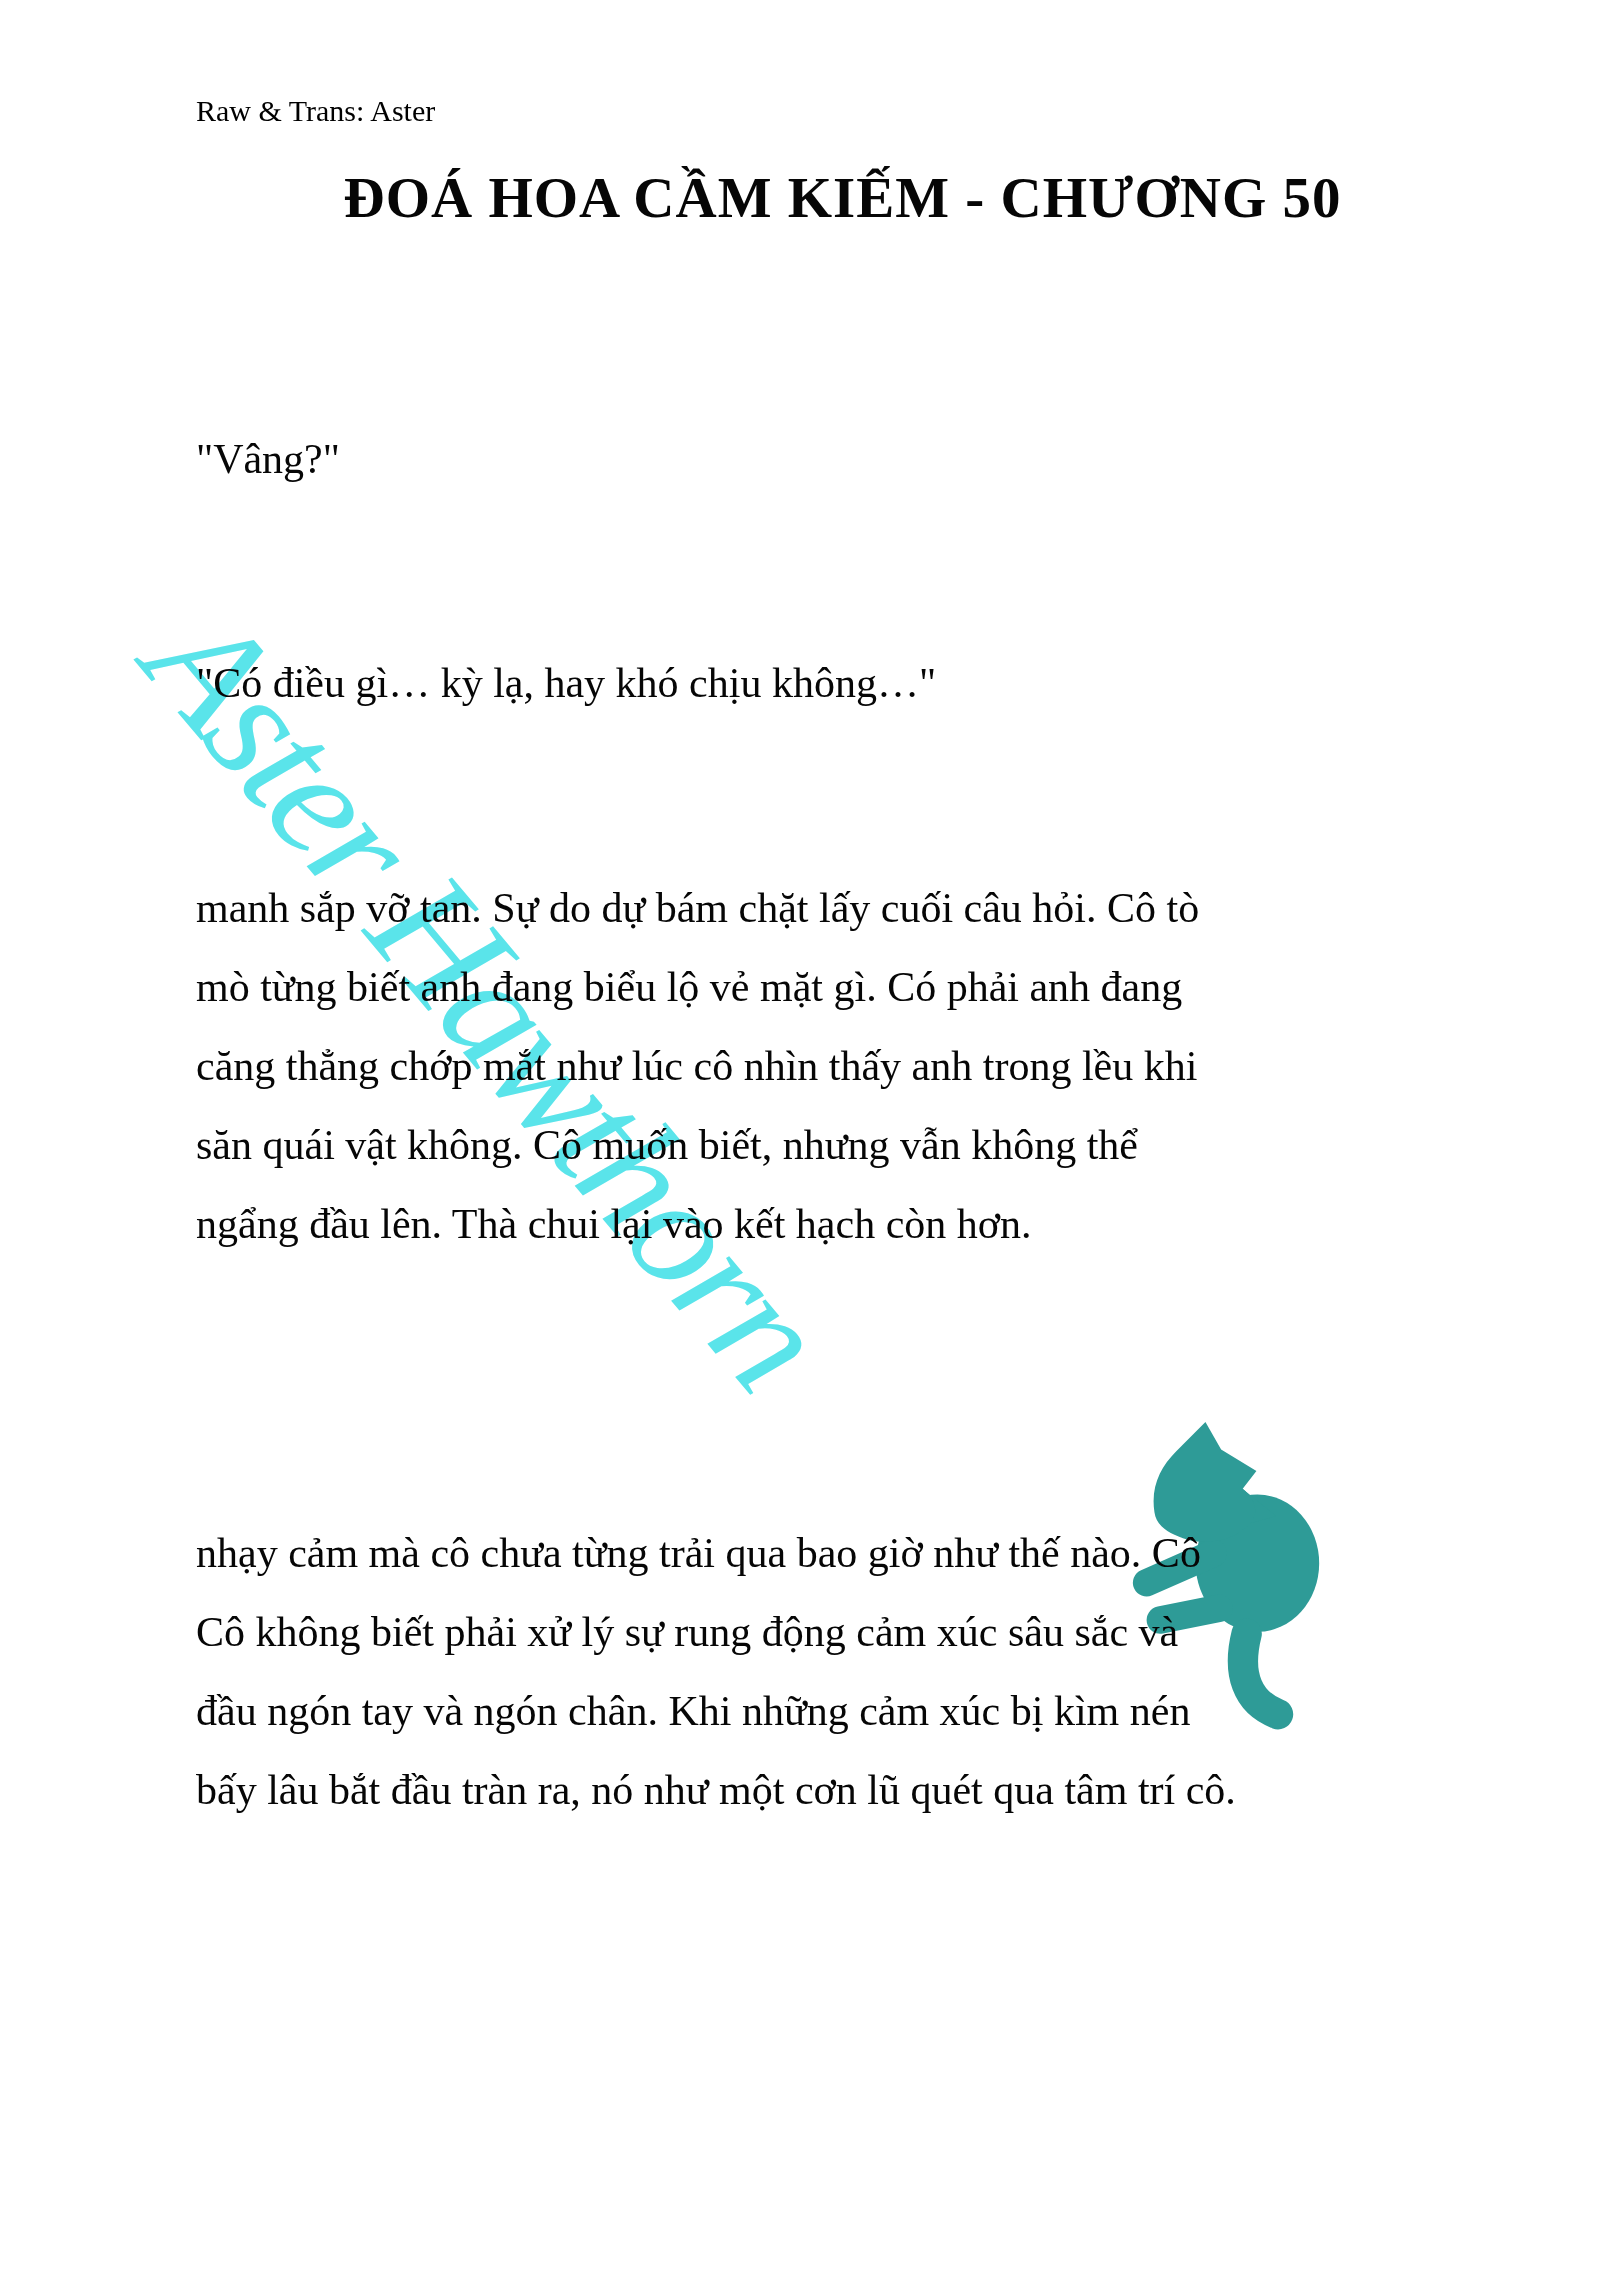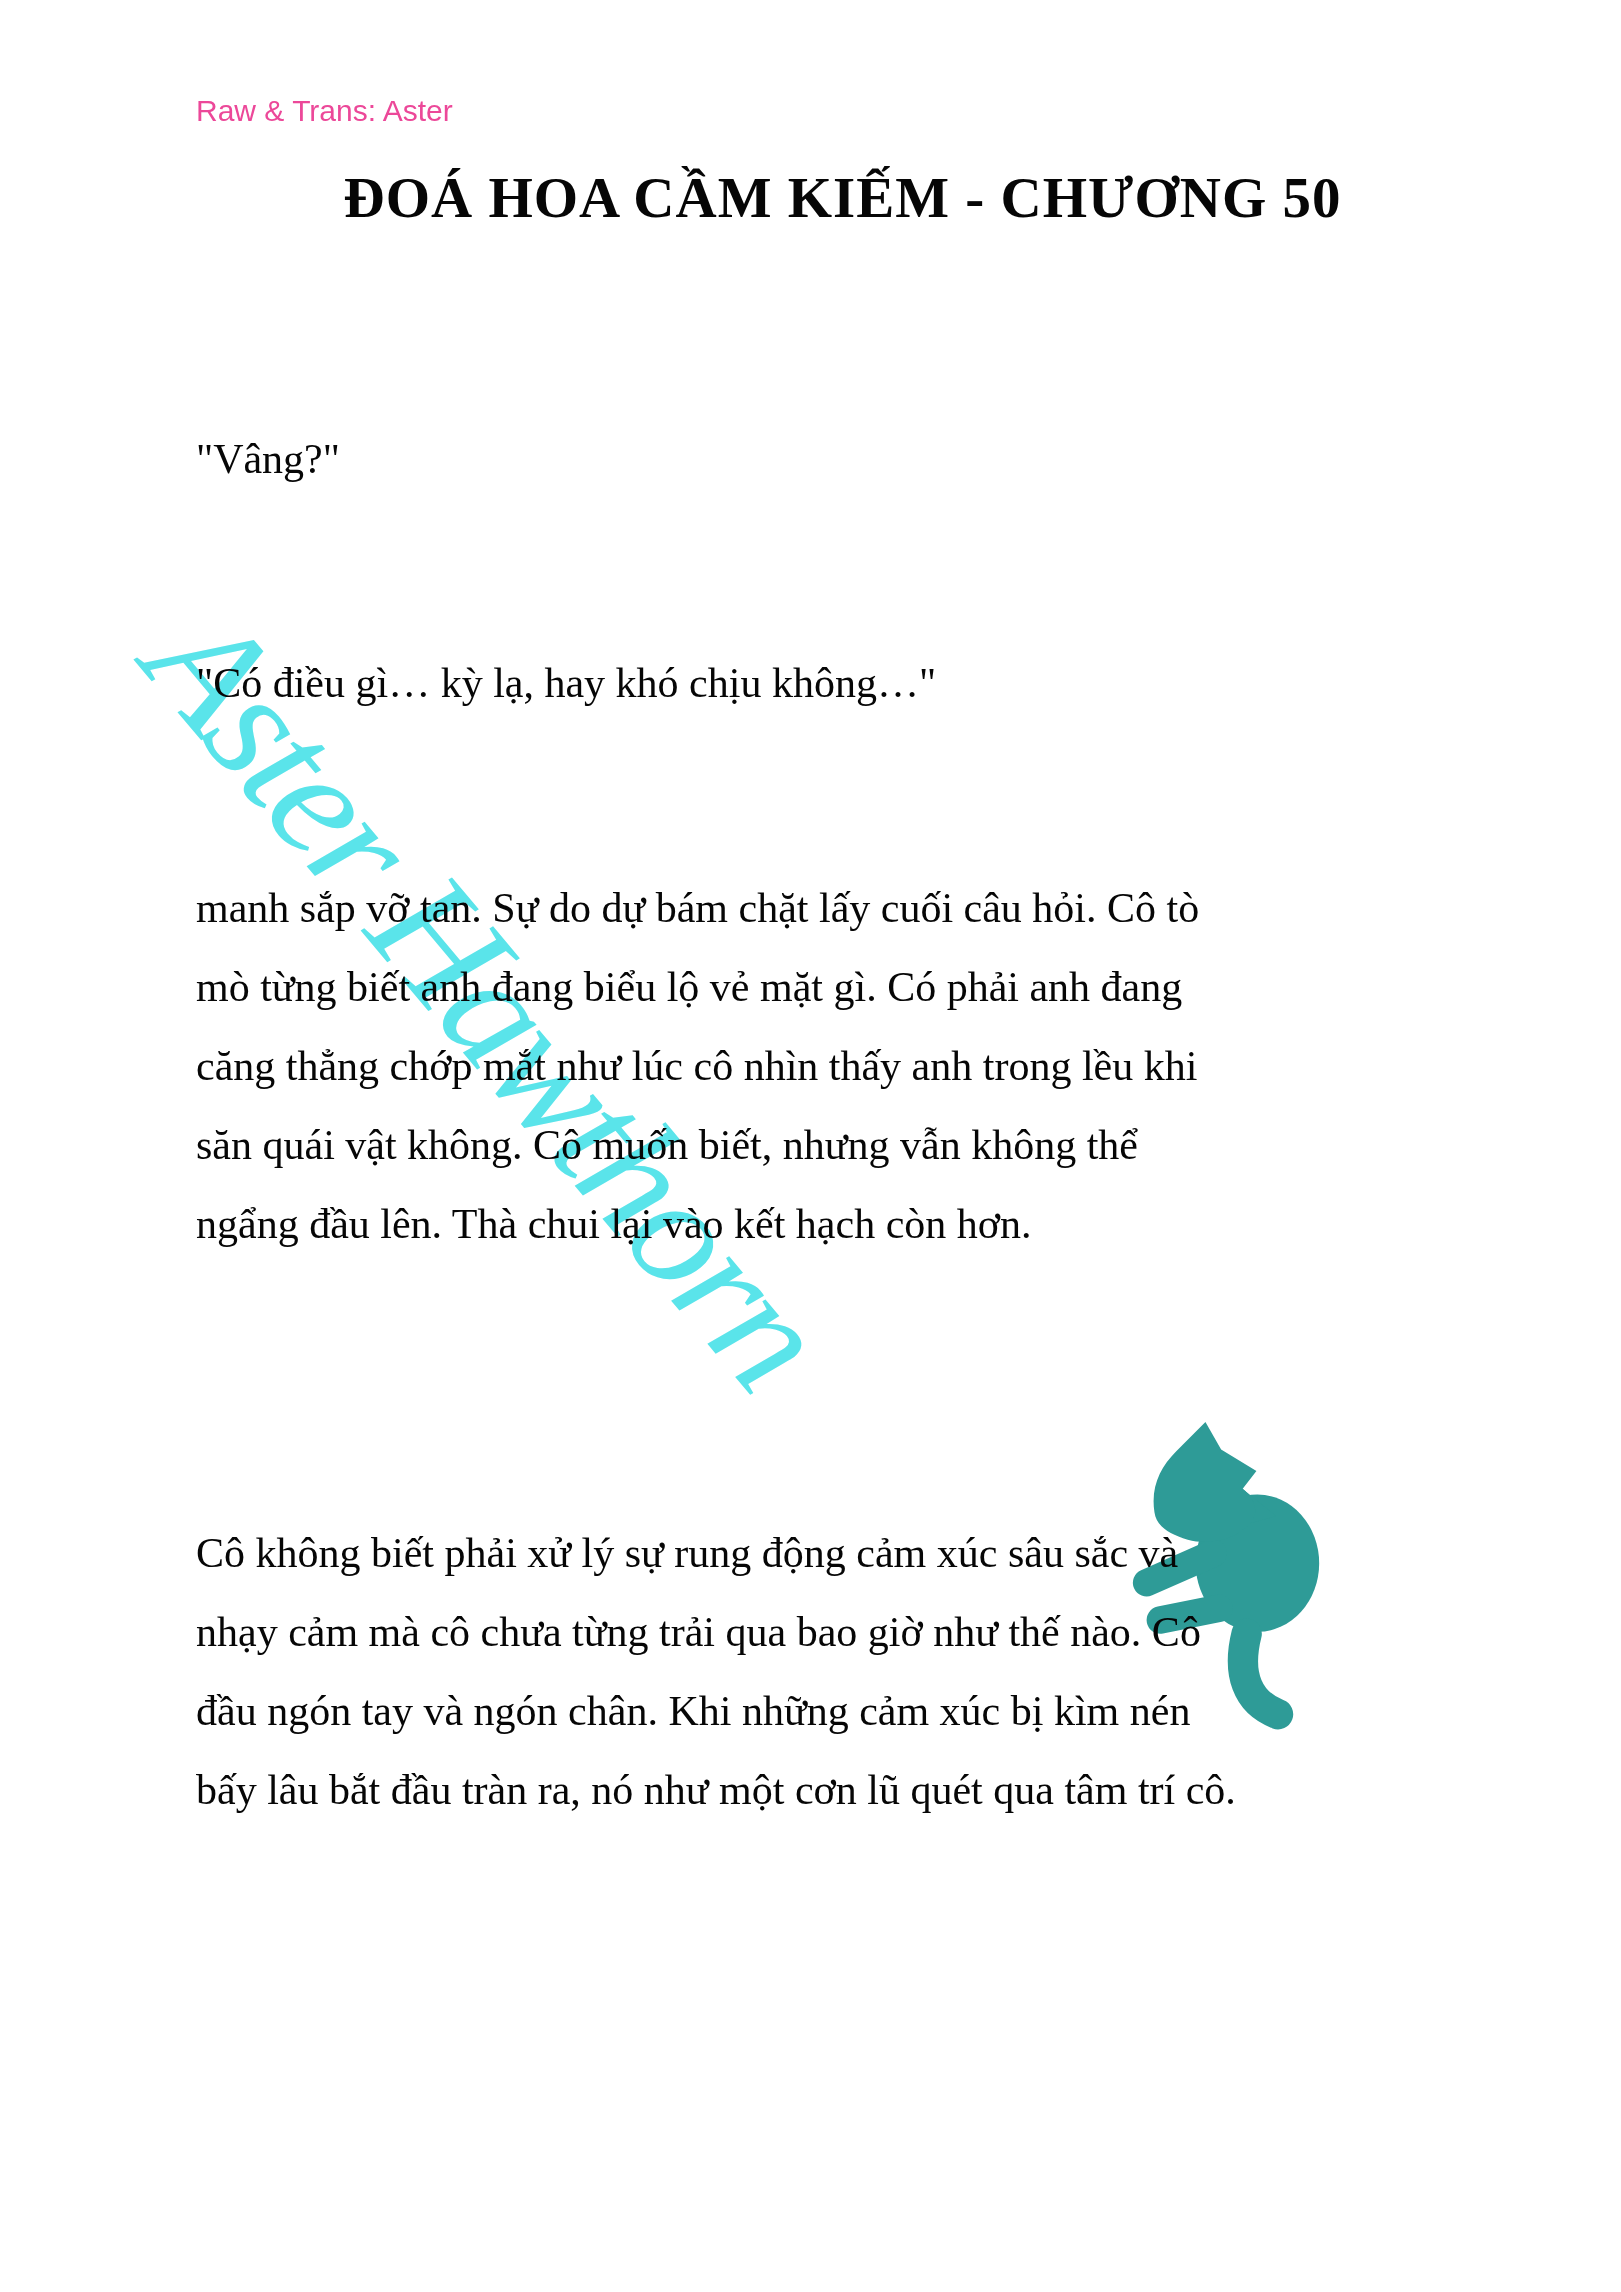--- a/index.html
+++ b/index.html
@@ -7,22 +7,22 @@
     position:relative;
     width:1621px;height:2293px;
     background:#ffffff;
     overflow:hidden;
     font-family:"Liberation Serif", serif;
     color:#060606;
   }
   
   .doc-header{
     position:absolute;left:196px;top:93px;
-    font-family:Liberation Sans, sans-serif;
-    font-size:30px;line-height:1.2;color:#ec4899;
+    font-family:Liberation Serif, serif;
+    font-size:30px;line-height:1.2;color:#000000;
     white-space:nowrap;z-index:3;
   }
   
   .doc-title{
     position:absolute;left:0;top:165px;width:100%;
     text-align:center;
     font-family:Liberation Serif, serif;
     font-weight:bold;font-size:57px;letter-spacing:1px;
     white-space:nowrap;z-index:3;margin-left:32px;
   }
@@ -100,20 +100,20 @@
 
   <div class="para" id="para-3">
     <div class="line">manh sắp vỡ tan. Sự do dự bám chặt lấy cuối câu hỏi. Cô tò</div>
     <div class="line">mò từng biết anh đang biểu lộ vẻ mặt gì. Có phải anh đang</div>
     <div class="line">căng thẳng chớp mắt như lúc cô nhìn thấy anh trong lều khi</div>
     <div class="line">săn quái vật không. Cô muốn biết, nhưng vẫn không thể</div>
     <div class="line">ngẩng đầu lên. Thà chui lại vào kết hạch còn hơn.</div>
   </div>
 
   <div class="para" id="para-4">
+    <div class="line">nhạy cảm mà cô chưa từng trải qua bao giờ như thế nào. Cô</div>
     <div class="line">Cô không biết phải xử lý sự rung động cảm xúc sâu sắc và</div>
-    <div class="line">nhạy cảm mà cô chưa từng trải qua bao giờ như thế nào. Cô</div>
     <div class="line">đầu ngón tay và ngón chân. Khi những cảm xúc bị kìm nén</div>
     <div class="line">bấy lâu bắt đầu tràn ra, nó như một cơn lũ quét qua tâm trí cô.</div>
   </div>
 
 </div>
 
 
 </body></html>

